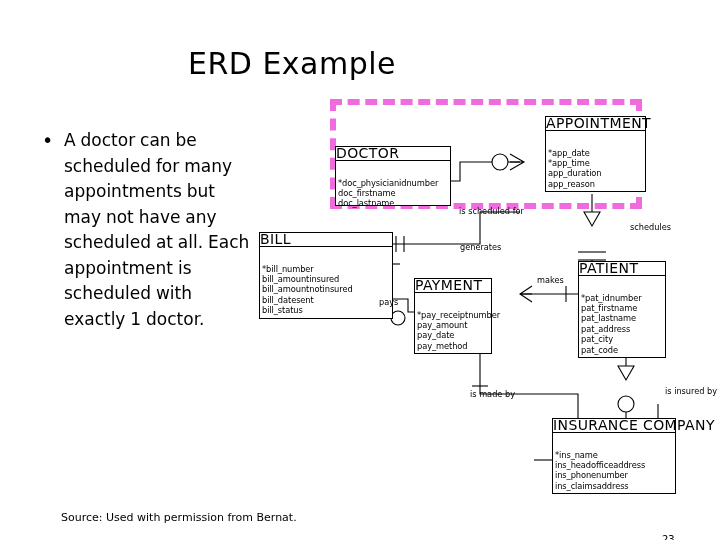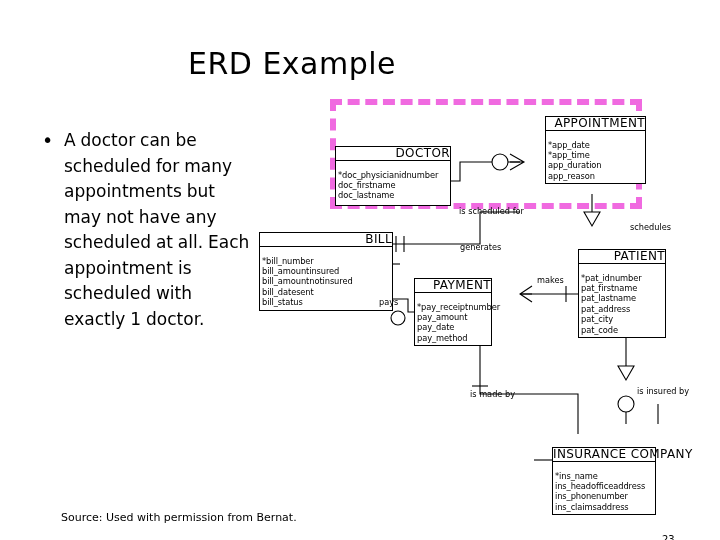--- a/index.html
+++ b/index.html
@@ -73,30 +73,30 @@
 
   
   .entity {
     position: absolute;
     background: #ffffff;
     border: 1.3px solid #000000;
     box-sizing: border-box;
     z-index: 5;
   }
   .entity-title {
-    text-align: right;
-    font-size: 12px;
+    text-align: left;
+    font-size: 14px;
     letter-spacing: 0.4px;
     padding: 1px 0 1.5px 0;
     border-bottom: 1.3px solid #000000;
     line-height: 10px;
     white-space: nowrap;
   }
   .entity-attrs {
-    padding: 9px 0 2px 2px;
+    padding: 17px 0 2px 2px;
   }
   .attr {
     font-size: 8.3px;
     line-height: 10.4px;
     white-space: nowrap;
     letter-spacing: -0.1px;
   }
 
   
   .rel-label {
@@ -236,33 +236,33 @@
   <div class="entity" style="left:166px; top:184px; width:78px;">
     <div class="entity-title">PAYMENT</div>
     <div class="entity-attrs">
       <div class="attr">*pay_receiptnumber</div>
       <div class="attr">pay_amount</div>
       <div class="attr">pay_date</div>
       <div class="attr">pay_method</div>
     </div>
   </div>
 
-  <div class="entity" style="left:330px; top:155px; width:88px;">
+  <div class="entity" style="left:330px; top:167px; width:88px;">
     <div class="entity-title">PATIENT</div>
     <div class="entity-attrs">
       <div class="attr">*pat_idnumber</div>
       <div class="attr">pat_firstname</div>
       <div class="attr">pat_lastname</div>
       <div class="attr">pat_address</div>
       <div class="attr">pat_city</div>
       <div class="attr">pat_code</div>
     </div>
   </div>
 
-  <div class="entity" style="left:304px; top:324px; width:104px;margin-top:29px;">
+  <div class="entity" style="left:304px; top:324px; width:124px;">
     <div class="entity-title">INSURANCE COMPANY</div>
     <div class="entity-attrs">
       <div class="attr">*ins_name</div>
       <div class="attr">ins_headofficeaddress</div>
       <div class="attr">ins_phonenumber</div>
       <div class="attr">ins_claimsaddress</div>
     </div>
   </div>
 
   <div class="rel-label" style="left:211px; top:112px;">is scheduled for</div>
@@ -270,21 +270,21 @@
   <div class="rel-label" style="left:212px; top:148px;">generates</div>
 
   <div class="rel-label" style="left:382px; top:128px;">schedules</div>
 
   <div class="rel-label" style="left:289px; top:181px;">makes</div>
 
   <div class="rel-label" style="left:131px; top:203px;">pays</div>
 
   <div class="rel-label" style="left:222px; top:295px;">is made by</div>
 
-  <div class="rel-label" style="left:365px; top:292px;padding-left:24px;">is insured by</div>
+  <div class="rel-label" style="left:393px; top:292px;padding-left:24px;">is insured by</div>
 
   <div id="highlight-box" style="left: 82px; top: 5px; width: 312px; height: 110px; border-color: rgb(240, 106, 224);"></div>
 
 </div>
 
 <div id="source-note">Source:  Used with permission from Bernat.</div>
 
 <div id="page-number">23</div>
 
 </body></html>

